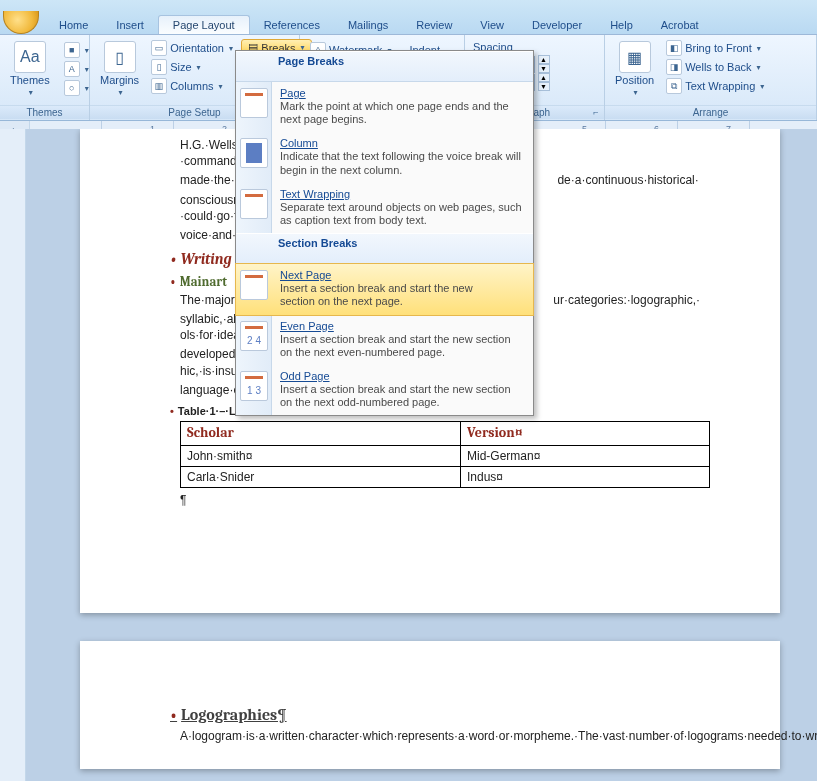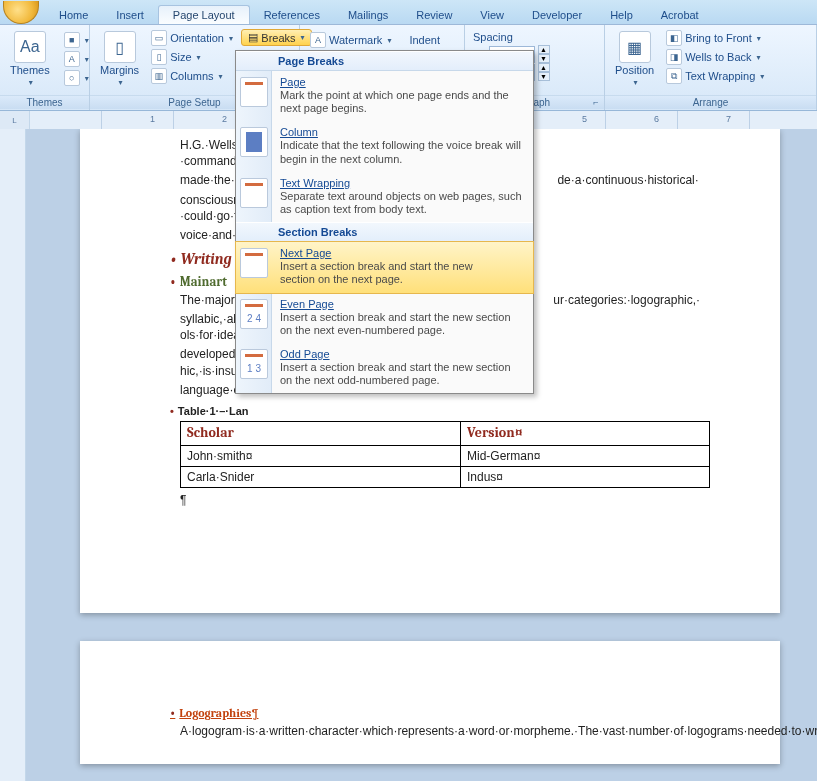--- a/index.html
+++ b/index.html
@@ -1,19 +1,19 @@
 <!DOCTYPE html>
 <html><head>
 <meta charset="utf-8">
 <style>
   * { box-sizing: border-box; margin: 0; padding: 0; font-family: "Segoe UI", Tahoma, sans-serif; }
   body { width: 817px; height: 781px; overflow: hidden; background: #fff; font-size: 11px; position: relative; }
 
   
-  .tabstrip { height: 25px; background: linear-gradient(#cde6f7,#b9d9f2); display:flex; align-items:flex-end; padding-left:3px; border-bottom:1px solid #9db8d8; }
+  .tabstrip { height: 35px; background: linear-gradient(#cde6f7,#b9d9f2); display:flex; align-items:flex-end; padding-left:3px; border-bottom:1px solid #9db8d8; }
   .office-btn { width:36px; height:23px; background: radial-gradient(circle at 40% 40%, #ffe08a, #f1b93c 60%, #d48f12); border-radius: 0 0 18px 18px; margin-right:6px; border:1px solid #b68320; border-top:none;}
   .tab { padding: 3px 14px 3px; color:#1e4d8a; cursor:pointer; }
   .tab.active { background: linear-gradient(#e7f1fb,#fafdff); border:1px solid #a7c3e0; border-bottom: none; border-radius: 3px 3px 0 0; color:#25476f; font-weight:normal; }
 
   
   .ribbon { height: 86px; background: linear-gradient(#eef6ff, #d6e7f8); border-bottom:1px solid #97b7d8; display:flex; }
   .group { border-right:1px solid #b9cfe5; padding: 4px 6px 0; display:flex; flex-direction:column; position:relative; }
   .group-label { position:absolute; bottom:1px; left:0; right:0; text-align:center; color:#3c6590; font-size:10px; background:linear-gradient(#dbeafa,#c9ddf2); padding:1px 0; border-top:1px solid #c7dbee;}
   .group-label .launcher { position:absolute; right:2px; top:1px; width:12px; height:12px; font-size:9px; color:#3c6590; }
   .bigbtn { display:flex; flex-direction:column; align-items:center; gap:2px; padding:2px 4px; color:#1e4d8a; }
@@ -35,32 +35,32 @@
   .ruler span { position:absolute; top:3px; }
 
   
   .workspace { position:absolute; top:129px; left:0; right:0; bottom:0; background:#bcd0e6; display:flex; }
   .vrul { width:26px; background:#e4eef9; border-right:1px solid #c3d7ea; }
   .scroll { flex:1; overflow:hidden; position:relative; padding-left: 54px; }
   .page { width:700px; background:#fff; box-shadow: 0 2px 6px rgba(0,0,0,.3); margin-bottom:28px; padding: 8px 70px 22px 100px; font-family: Calibri, sans-serif; color:#222; font-size:12px; line-height:1.35; }
   .page p { margin-bottom:3px; text-align:justify;}
   .h2 { color:#902a1f; font-weight:bold; font-size:15px; margin:6px 0 2px; font-family: Cambria, serif; font-style:italic;}
   .h3 { color:#4f6b2f; font-weight:bold; font-size:13px; margin:4px 0 1px; font-family: Cambria, serif;}
-  .h4 { color:#c2410c; font-weight:bold; font-size:12px; margin:4px 0 1px; font-family: Cambria, serif; text-decoration:underline;}
+  .h4 { color:#404040; font-weight:bold; font-size:16px; margin:4px 0 1px; font-family: Cambria, serif; text-decoration:underline;}
   .bul::before { content:"•"; color:#902a1f; margin-right:4px; margin-left:-10px;}
   .caption { font-size:11px; font-weight:bold; margin:6px 0 2px; }
   table.doc { border-collapse:collapse; width:100%; margin-top:2px; }
   table.doc td, table.doc th { border:1px solid #000; padding:2px 6px; font-size:12px; text-align:left;}
   table.doc th { color:#902a1f; font-family:Cambria,serif; font-weight:bold; font-size:14px;}
   .pil { margin:4px 0 0; }
 
   
   .menu { position:absolute; left:235px; top:50px; width:299px; background:#fafafa; border:1px solid #8a8a8a; box-shadow: 3px 3px 5px rgba(0,0,0,.25); z-index:10; font-size:11px;}
   .menu .strip { position:absolute; left:0; top:0; bottom:0; width:36px; background: linear-gradient(90deg,#eef5fc,#e1ecf8); border-right:1px solid #c7d8ea; }
-  .menu .hdr { background:linear-gradient(#f2f7fd,#e3eefb); border-top:1px solid #fff; border-bottom:1px solid #c7d8ea; padding:3px 8px 3px 42px; color:#154a94; font-weight:bold; position:relative; z-index:1;}
+  .menu .hdr { background:linear-gradient(#f2f7fd,#e3eefb); border-top:1px solid #fff; border-bottom:1px solid #c7d8ea; padding:3px 8px 14px 42px; color:#154a94; font-weight:bold; position:relative; z-index:1;}
   .menu .item { padding: 5px 10px 6px 44px; position:relative; z-index:1; }
   .menu .item.highlight { background: linear-gradient(#fff4c8,#ffe07a); border:1px solid #e6b74d; margin:-1px; padding:5px 26px 6px 44px; }
   .menu .item .ico { position:absolute; left:4px; top:6px; width:28px; height:30px; background:#fff; border:1px solid #bac9dc; border-radius:2px; }
   .menu .item .ico::before { content:""; position:absolute; left:4px; top:4px; right:4px; height:3px; background:#d36b3f;}
   .menu .item .ico.col::before { background:#5c7ec3; width:8px; height:20px; top:4px; left:5px;}
   .menu .item .ico.col::after { content:""; position:absolute; right:5px; top:4px; width:8px; height:20px; background:#5c7ec3;}
   .menu .item .ico.num { font-size:10px; color:#5c7ec3; display:flex; align-items:center; justify-content:center; padding-top:10px;}
   .menu .item .ttl { color:#154a94; text-decoration:underline; font-size:11px; display:block;}
   .menu .item .desc { color:#4a4a4a; font-size:11px; line-height:1.2; margin-top:1px;}
 </style>

